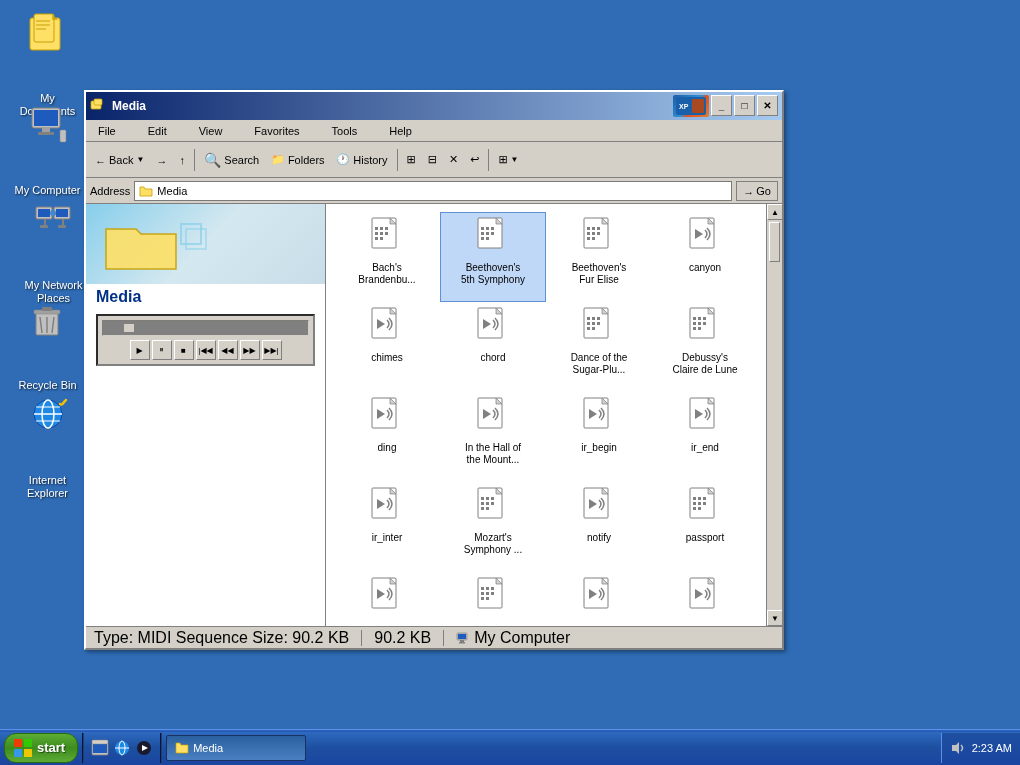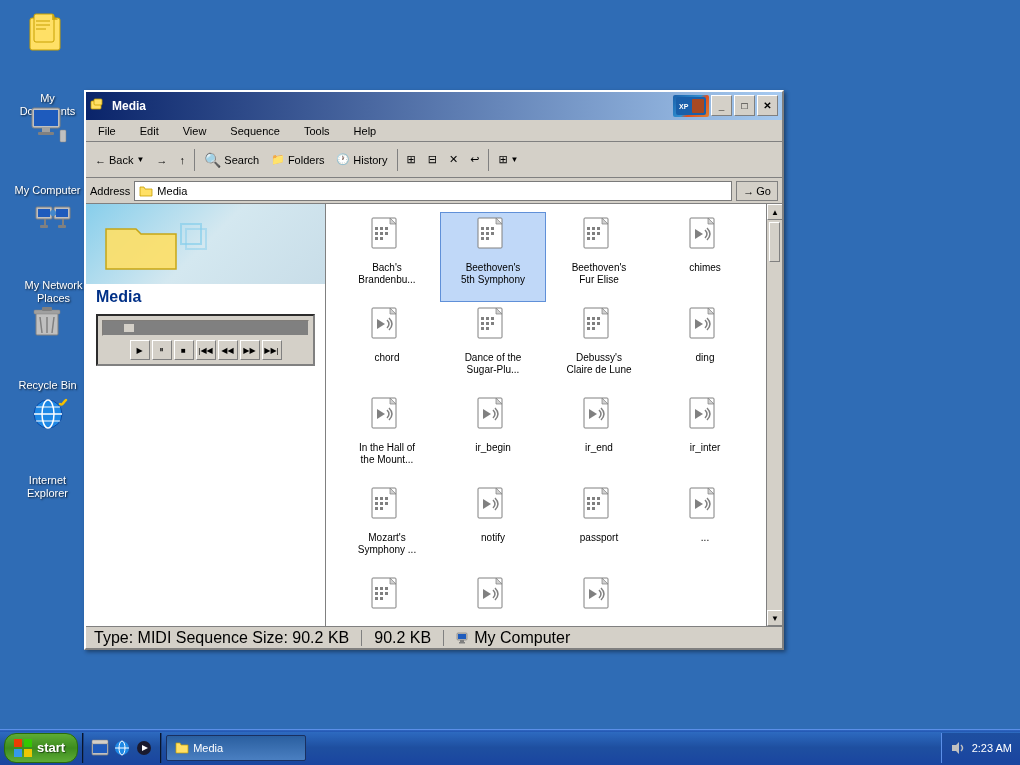--- a/index.html
+++ b/index.html
@@ -166,21 +166,21 @@
 
     
     .menu-bar {
       height: 22px;
       background: #d4d0c8;
       display: flex;
       align-items: center;
       padding: 0 4px;
       border-bottom: 1px solid #808080;
       flex-shrink: 0;
-      gap: 8px;
+      gap: 16px;
     }
     .menu-item {
       padding: 2px 8px;
       cursor: pointer;
       font-size: 11px;
     }
 
     
     .winxp-logo {
       width: 36px;
@@ -554,21 +554,21 @@
         <div class="tb-btn">_</div>
         <div class="tb-btn">□</div>
         <div class="tb-btn close">✕</div>
       </div>
     </div>
 
     <div class="menu-bar">
       <span class="menu-item">File</span>
       <span class="menu-item">Edit</span>
       <span class="menu-item">View</span>
-      <span class="menu-item">Sequence</span>
+      <span class="menu-item">Favorites</span>
       <span class="menu-item">Tools</span>
       <span class="menu-item">Help</span>
     </div>
 
     <div class="toolbar">
       <div class="tool-btn">
         <span>←</span>
         <span>Back</span>
         <span style="font-size:8px;">▼</span>
       </div>
@@ -696,20 +696,31 @@
       <rect x="6" y="10" width="3" height="3" fill="#808080"></rect>
       <rect x="11" y="10" width="3" height="3" fill="#808080"></rect>
       <rect x="16" y="10" width="3" height="3" fill="#808080"></rect>
       <rect x="6" y="15" width="3" height="3" fill="#808080"></rect>
       <rect x="11" y="15" width="3" height="3" fill="#808080"></rect>
       <rect x="16" y="15" width="3" height="3" fill="#808080"></rect>
       <rect x="6" y="20" width="3" height="3" fill="#808080"></rect>
       <rect x="11" y="20" width="3" height="3" fill="#808080"></rect>
     </svg></div>
               <span class="file-name">Beethoven's<br>Fur Elise</span>
+            </div>
+            <div class="file-item">
+              <div class="file-icon">
+    <svg width="36" height="42" viewBox="0 0 36 42">
+      <rect x="3" y="1" width="24" height="30" rx="1" fill="white" stroke="#808080" stroke-width="1"></rect>
+      <polygon points="21,1 27,7 21,7" fill="#d0d0d0" stroke="#808080" stroke-width="0.7"></polygon>
+      <polygon points="8,12 8,22 16,17" fill="#808080"></polygon>
+      <path d="M18 13 Q22 17 18 21" stroke="#808080" stroke-width="1.5" fill="none"></path>
+      <path d="M20 11 Q26 17 20 23" stroke="#808080" stroke-width="1.5" fill="none"></path>
+    </svg></div>
+              <span class="file-name">canyon</span>
             </div>
             <div class="file-item">
               <div class="file-icon">
     <svg width="36" height="42" viewBox="0 0 36 42">
       <rect x="3" y="1" width="24" height="30" rx="1" fill="white" stroke="#808080" stroke-width="1"></rect>
       <polygon points="21,1 27,7 21,7" fill="#d0d0d0" stroke="#808080" stroke-width="0.7"></polygon>
       <polygon points="8,12 8,22 16,17" fill="#808080"></polygon>
       <path d="M18 13 Q22 17 18 21" stroke="#808080" stroke-width="1.5" fill="none"></path>
       <path d="M20 11 Q26 17 20 23" stroke="#808080" stroke-width="1.5" fill="none"></path>
     </svg></div>

